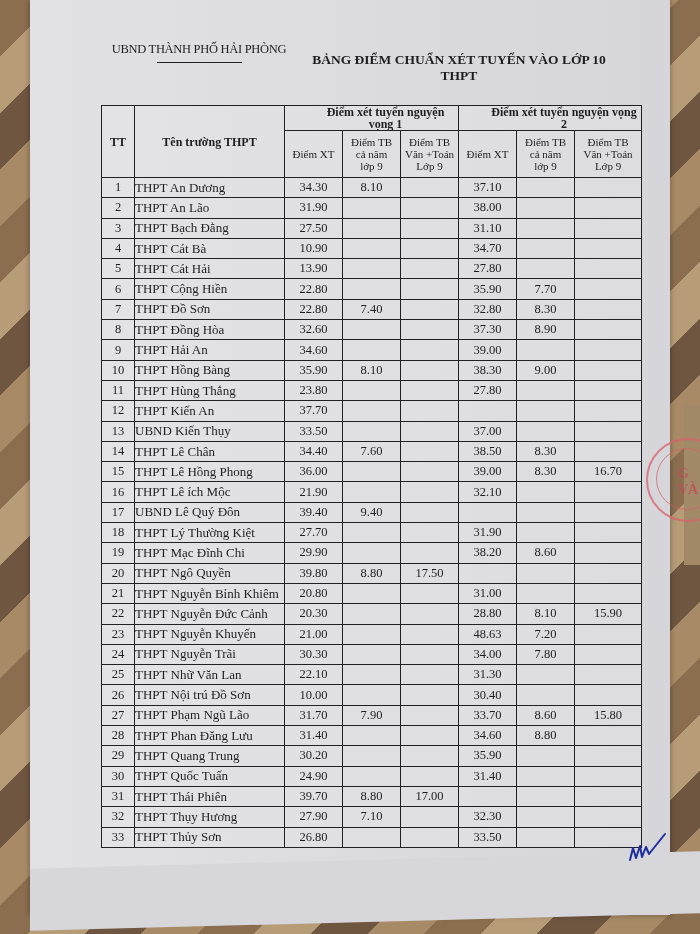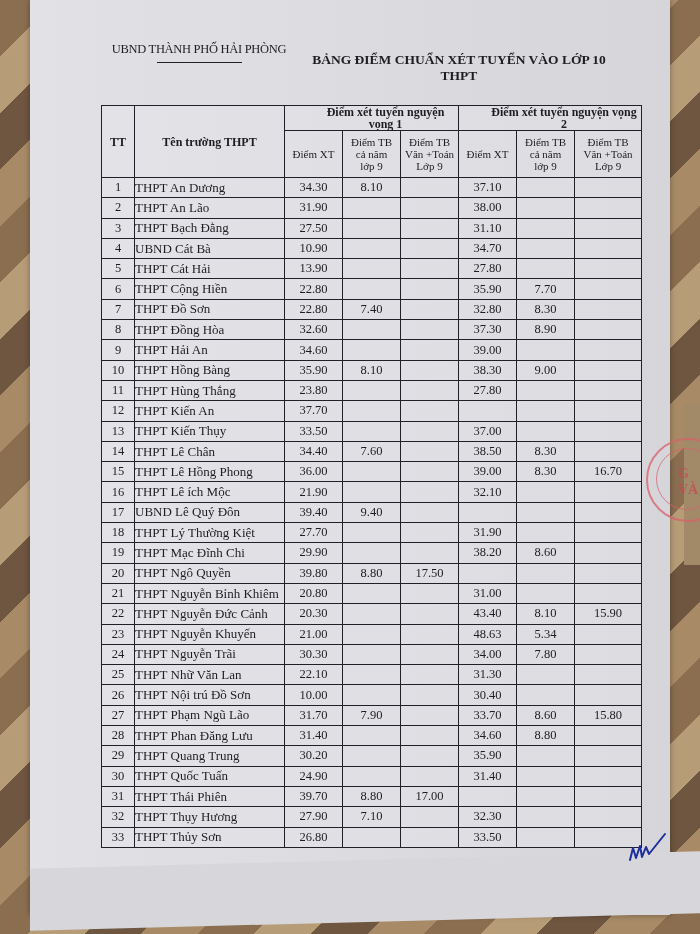--- a/index.html
+++ b/index.html
@@ -129,21 +129,21 @@
         <td class="name">THPT Bạch Đằng</td>
         <td class="num">27.50</td>
         <td class="num"></td>
         <td class="num"></td>
         <td class="num">31.10</td>
         <td class="num"></td>
         <td class="num"></td>
       </tr>
       <tr>
         <td class="tt">4</td>
-        <td class="name">UBND Cát Bà</td>
+        <td class="name">THPT Cát Bà</td>
         <td class="num">10.90</td>
         <td class="num"></td>
         <td class="num"></td>
         <td class="num">34.70</td>
         <td class="num"></td>
         <td class="num"></td>
       </tr>
       <tr>
         <td class="tt">5</td>
         <td class="name">THPT Cát Hải</td>
@@ -219,21 +219,21 @@
         <td class="name">THPT Kiến An</td>
         <td class="num">37.70</td>
         <td class="num"></td>
         <td class="num"></td>
         <td class="num"></td>
         <td class="num"></td>
         <td class="num"></td>
       </tr>
       <tr>
         <td class="tt">13</td>
-        <td class="name">THPT Kiến Thụy</td>
+        <td class="name">UBND Kiến Thụy</td>
         <td class="num">33.50</td>
         <td class="num"></td>
         <td class="num"></td>
         <td class="num">37.00</td>
         <td class="num"></td>
         <td class="num"></td>
       </tr>
       <tr>
         <td class="tt">14</td>
         <td class="name">THPT Lê Chân</td>
@@ -313,32 +313,32 @@
         <td class="num">31.00</td>
         <td class="num"></td>
         <td class="num"></td>
       </tr>
       <tr>
         <td class="tt">22</td>
         <td class="name">THPT Nguyễn Đức Cảnh</td>
         <td class="num">20.30</td>
         <td class="num"></td>
         <td class="num"></td>
-        <td class="num">43.40</td>
+        <td class="num">28.80</td>
         <td class="num">8.10</td>
         <td class="num">15.90</td>
       </tr>
       <tr>
         <td class="tt">23</td>
         <td class="name">THPT Nguyễn Khuyến</td>
         <td class="num">21.00</td>
         <td class="num"></td>
         <td class="num"></td>
         <td class="num">48.63</td>
-        <td class="num">5.34</td>
+        <td class="num">7.20</td>
         <td class="num"></td>
       </tr>
       <tr>
         <td class="tt">24</td>
         <td class="name">THPT Nguyễn Trãi</td>
         <td class="num">30.30</td>
         <td class="num"></td>
         <td class="num"></td>
         <td class="num">34.00</td>
         <td class="num">7.80</td>

